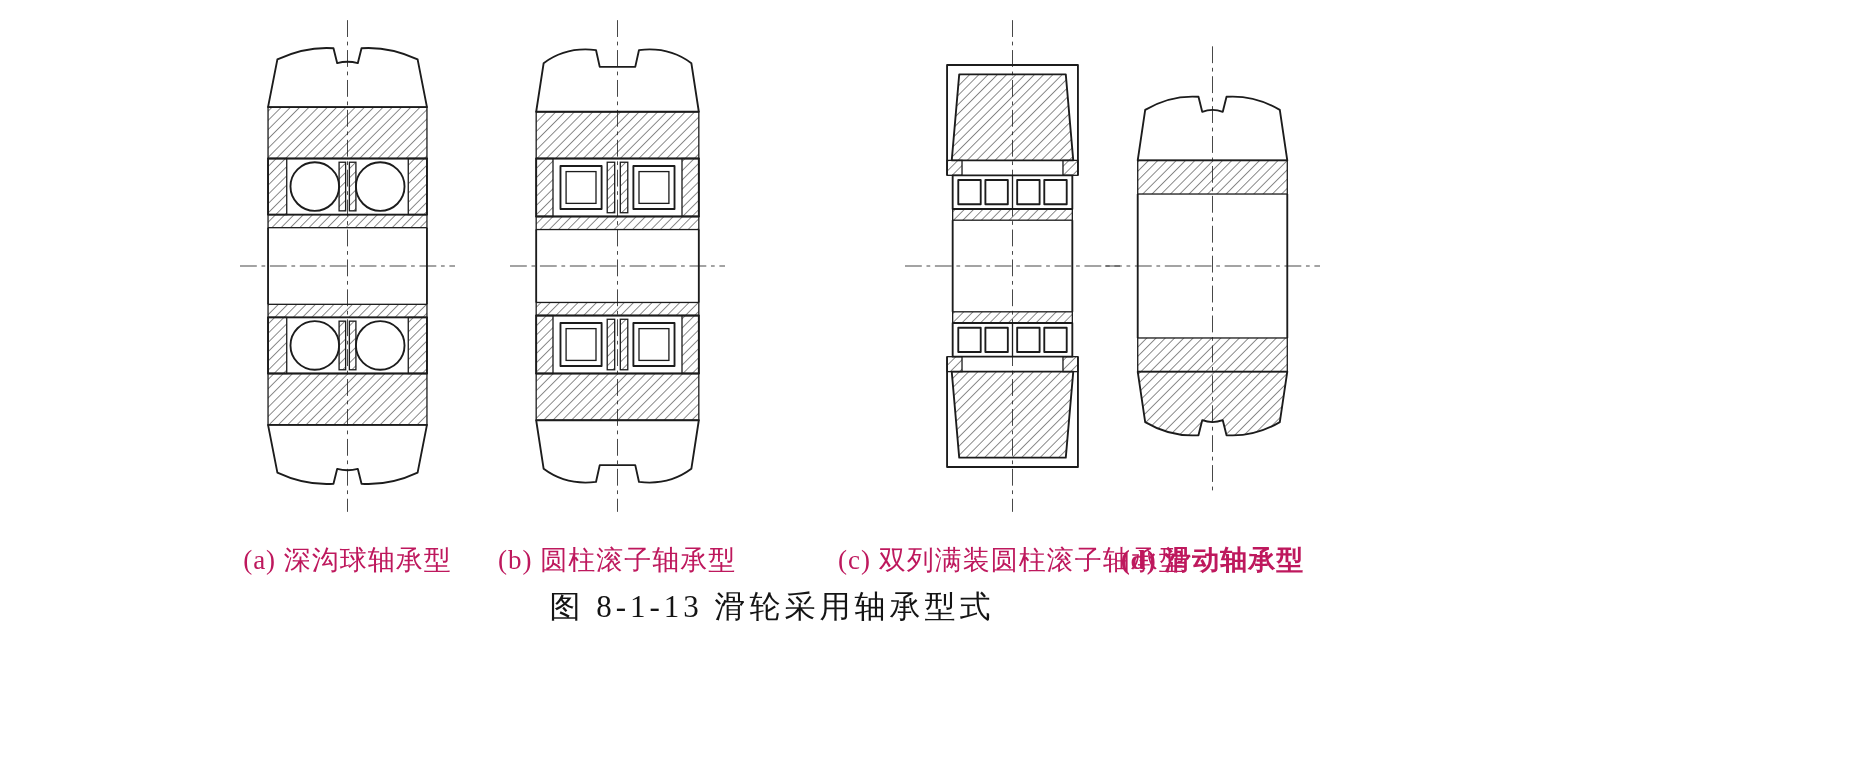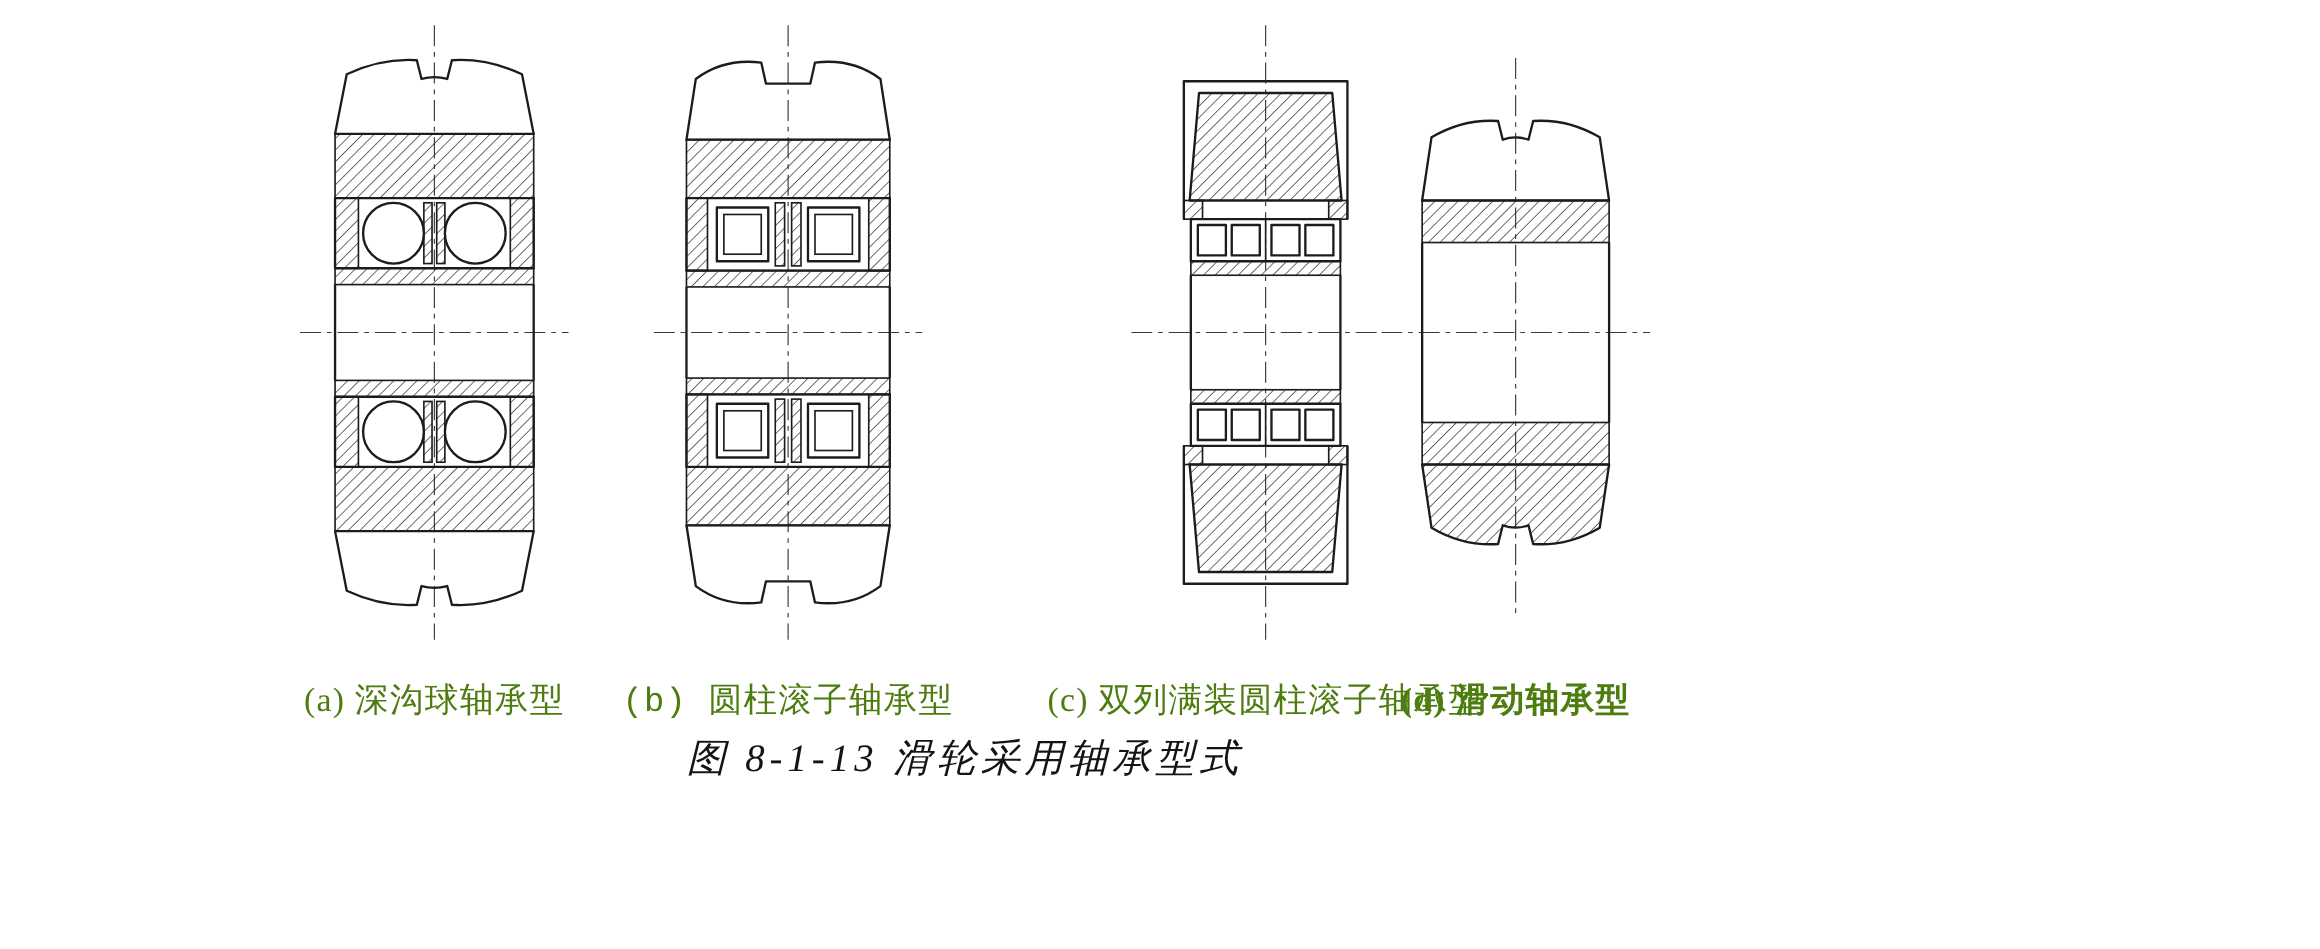--- a/index.html
+++ b/index.html
@@ -3,24 +3,24 @@
 <meta charset="utf-8">
 <style>
   html,body{margin:0;padding:0;}
   body{
     width:1856px;height:759px;background:#ffffff;
     font-family:"Liberation Serif","DejaVu Serif",serif;color:#111;
     overflow:hidden;
   }
   .canvas{position:relative;width:1856px;height:759px;background:#fff;}
   .fig{position:absolute;display:flex;flex-direction:column;align-items:center;}
-  .fig-label{margin-top:16px;font-size:27px;white-space:nowrap;color:#4d7c0f;letter-spacing:1px;}
+  .fig-label{margin-top:16px;font-size:27px;white-space:nowrap;color:#be185d;letter-spacing:1px;}
   .caption{
     position:absolute;top:586px;left:772px;transform:translateX(-50%);
-    font-size:31px;letter-spacing:4px;white-space:nowrap;color:#141414;font-style:italic;
+    font-size:31px;letter-spacing:4px;white-space:nowrap;color:#141414;
   }
   
   .ln{fill:none;stroke:#1c1c1c;stroke-width:2;stroke-linejoin:round;}
   .lnf{stroke:#1c1c1c;stroke-width:2;stroke-linejoin:round;}
   .lt{stroke:#1c1c1c;stroke-width:1.4;}
   .cl{fill:none;stroke:#3a3a3a;stroke-width:1;stroke-dasharray:18 5 4 5;}
 </style>
 </head>
 <body>
 
@@ -54,21 +54,21 @@
       <circle class="ln" cx="80" cy="350" r="26"></circle>
       <circle class="ln" cx="150" cy="350" r="26"></circle>
       <rect x="106" y="324" width="7" height="52" fill="url(#hA)" class="lt"></rect>
       <rect x="117" y="324" width="7" height="52" fill="url(#hA)" class="lt"></rect>
       <rect x="30" y="380" width="170" height="55" fill="url(#hA)" class="lt"></rect>
       <path class="ln" d="M30 435 L40 486 Q70 500 100 498 L104 482 Q115 485 126 482 L130 498 Q160 500 190 486 L200 435 Z"></path>
     </svg>
     <div class="fig-label">(a) 深沟球轴承型</div>
   </div>
 
-  <div class="fig" style="left:498px;top:6px;font-family:Liberation Mono, monospace;">
+  <div class="fig" style="left:498px;top:6px;">
     <svg viewBox="0 0 230 530" width="215" height="520">
       <defs>
         <pattern id="hB" width="7" height="7" patternUnits="userSpaceOnUse" patternTransform="rotate(45)">
           <line x1="0" y1="0" x2="0" y2="7" stroke="#1c1c1c" stroke-width="1.1"></line>
         </pattern>
       </defs>
       <line class="cl" x1="115" y1="2" x2="115" y2="528"></line>
       <line class="cl" x1="0" y1="265" x2="230" y2="265"></line>
       <path class="ln" d="M28 100 L36 48 Q60 30 92 34 L96 52 L134 52 L138 34 Q170 30 194 48 L202 100 Z"></path>
       <rect x="28" y="100" width="174" height="50" fill="url(#hB)" class="lt"></rect>

